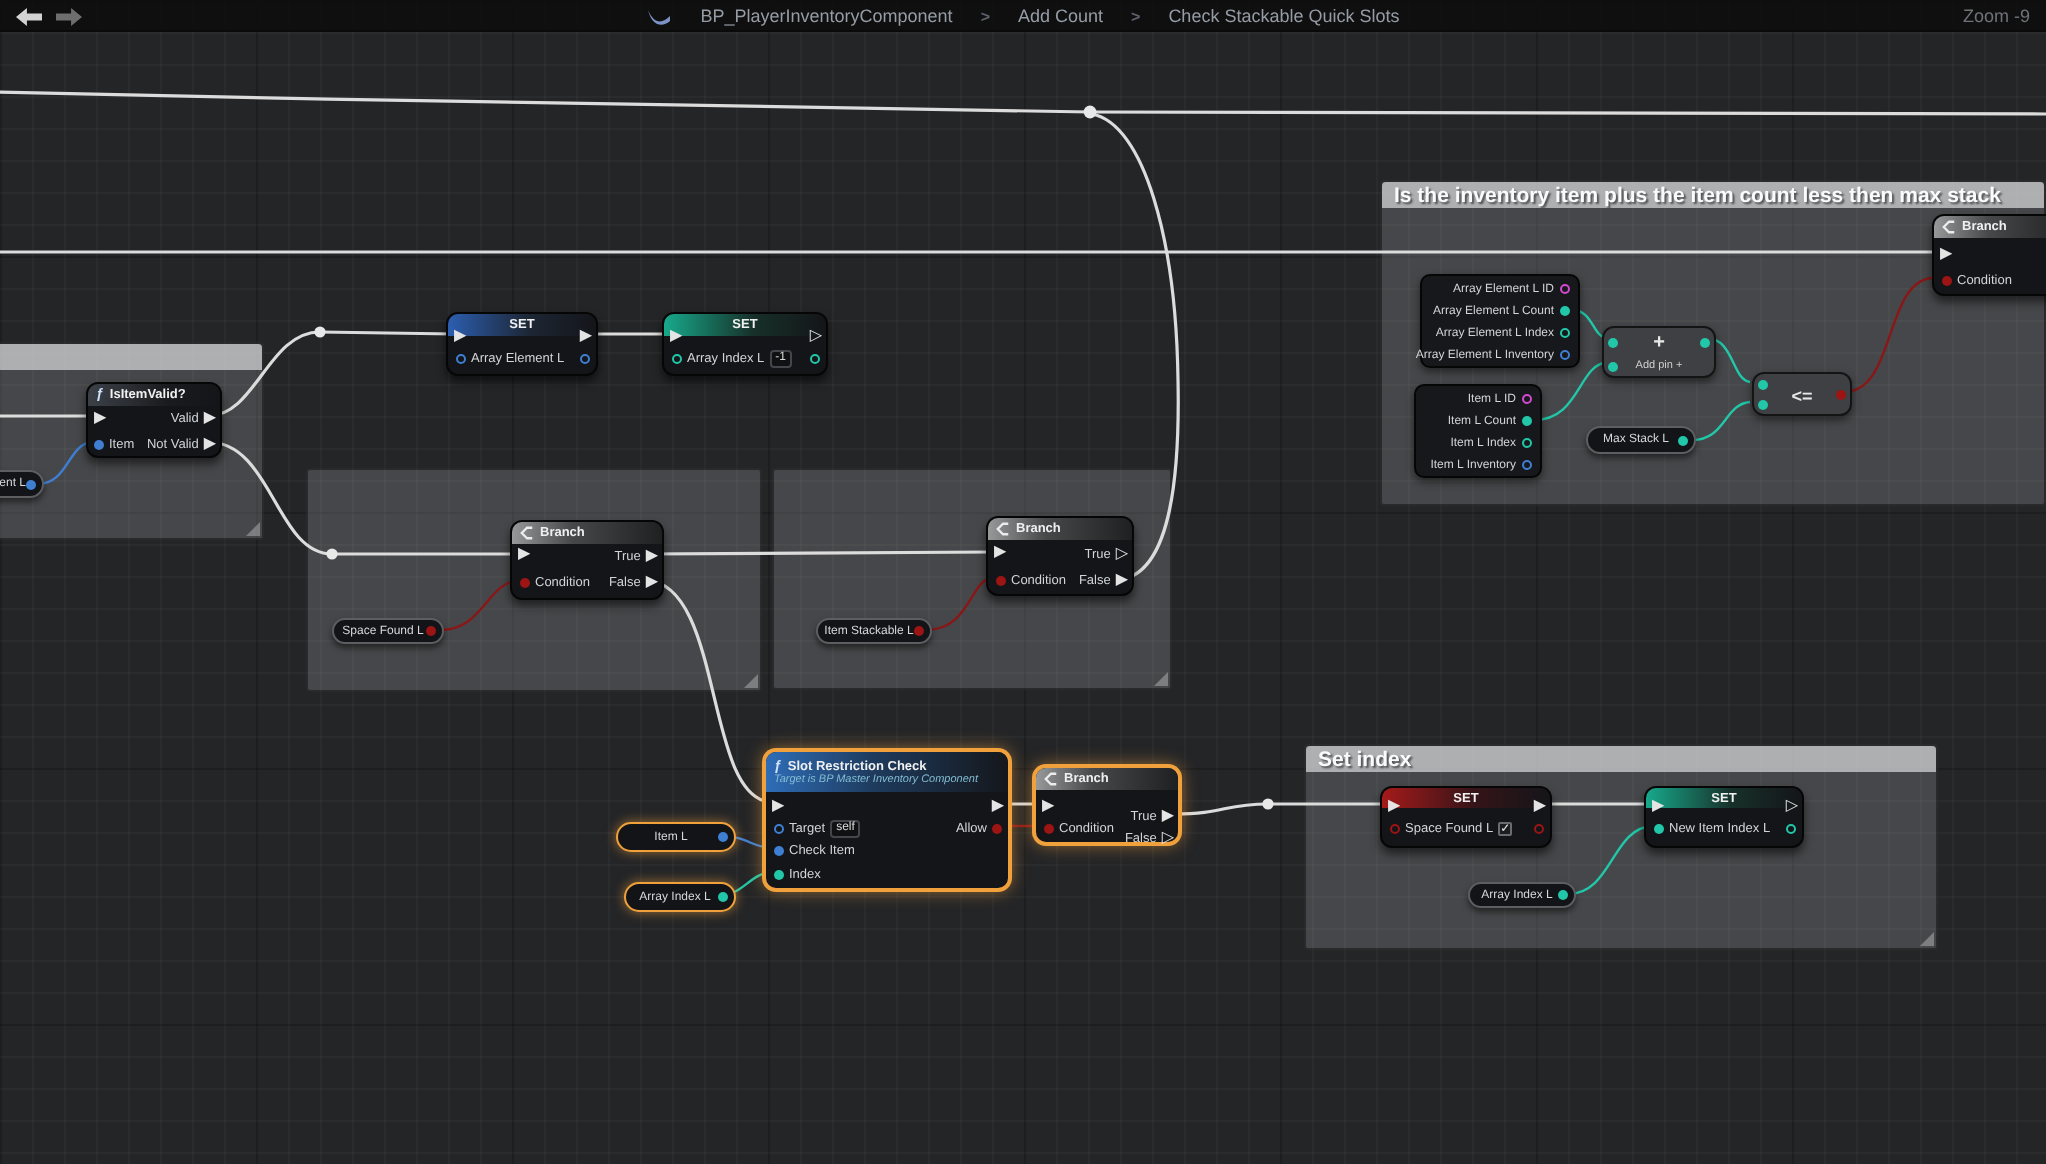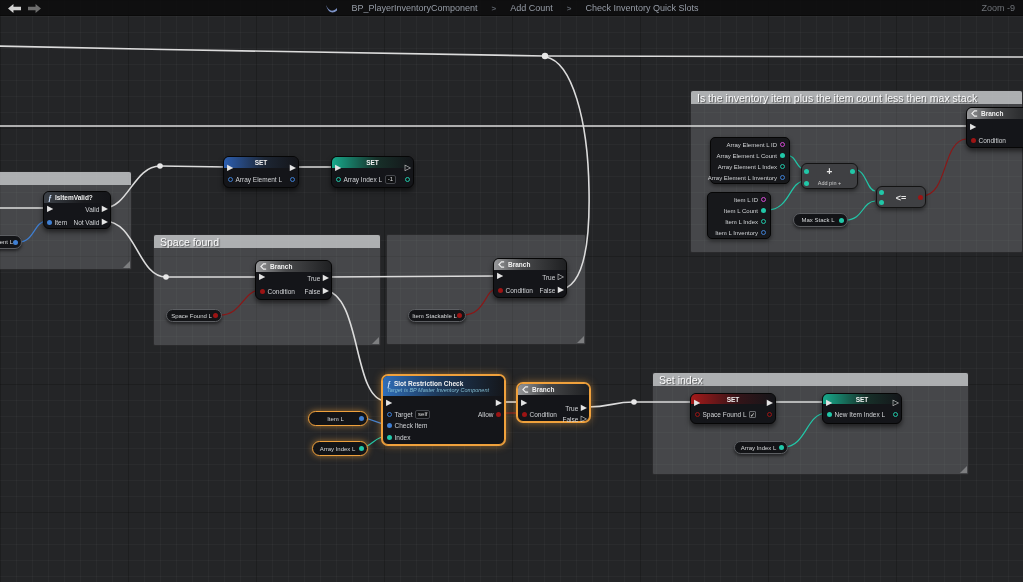--- a/index.html
+++ b/index.html
@@ -18,21 +18,21 @@
   .topbar{position:absolute;left:0;top:0;width:1023px;height:16px;background:rgba(12,13,14,0.88);z-index:10;border-bottom:1px solid #0a0a0a;}
   .nav{position:absolute;width:13px;height:9px;top:4px;}
   .nav.back{left:8px;background:#d2d2d2;clip-path:polygon(0 50%,42% 0,42% 30%,100% 30%,100% 70%,42% 70%,42% 100%);}
   .nav.fwd{left:28px;background:#6e6e6e;clip-path:polygon(100% 50%,58% 0,58% 30%,0 30%,0 70%,58% 70%,58% 100%);}
   .crumb{position:absolute;left:0;top:0;width:100%;height:16px;display:flex;align-items:center;justify-content:center;gap:14px;font-size:9px;color:#969ca6;}
   .crumb .sep{color:#5e636b;font-weight:bold;font-size:8px;}
   .zoomlbl{position:absolute;right:8px;top:3px;font-size:9px;color:#6f7378;}
   
   .comment{position:absolute;z-index:1;background:rgba(150,152,155,0.30);border:1px solid rgba(0,0,0,0.4);border-radius:2px;}
   .chead{height:13px;background:rgba(208,210,212,0.75);border-radius:2px 2px 0 0;display:flex;align-items:center;}
-  .ctitle{font-size:10.5px;font-weight:normal;color:#fbfbfc;text-shadow:1px 1px 1px rgba(0,0,0,0.55);padding:0 6px;white-space:nowrap;overflow:hidden;}
+  .ctitle{font-size:10.5px;font-weight:bold;color:#fbfbfc;text-shadow:1px 1px 1px rgba(0,0,0,0.55);padding:0 6px;white-space:nowrap;overflow:hidden;}
   .rsz{position:absolute;right:1px;bottom:1px;width:0;height:0;border-left:7px solid transparent;border-bottom:7px solid rgba(255,255,255,0.30);}
   
   #wires{position:absolute;left:0;top:0;z-index:2;}
   
   .node{position:absolute;z-index:3;background:#141519;border:1px solid #060606;border-radius:6px;box-shadow:0 3px 5px rgba(0,0,0,0.55);}
   .node.sel{border:1px solid #f0a13c;box-shadow:0 0 0 1px #f0a13c,0 0 9px rgba(240,161,60,0.65);}
   .nhead{height:11px;border-radius:5px 5px 0 0;display:flex;align-items:center;gap:3px;padding:0 4px;font-size:6.5px;font-weight:bold;color:#f0f0f0;white-space:nowrap;overflow:hidden;}
   .nhead.center{justify-content:center;}
   .h-branch{background:linear-gradient(90deg,#97989a 0%,#47484a 40%,#1f2022 100%);}
   .h-fn{background:linear-gradient(90deg,#2f6db8 0%,#1e3a5c 45%,#15171b 100%);}
@@ -69,23 +69,20 @@
 </head>
 <body>
 
 <div id="stage">
 
   <div class="comment" style="left:-40px;top:171px;width:172px;height:99px;">
     <div class="chead"></div>
     <span class="rsz"></span>
   </div>
   <div class="comment" style="left:153px;top:234px;width:228px;height:112px;">
-    <div class="chead">
-        <span class="ctitle">Space found</span>
-      </div>
     <span class="rsz"></span>
   </div>
   <div class="comment" style="left:386px;top:234px;width:200px;height:111px;">
     <span class="rsz"></span>
   </div>
   <div class="comment" style="left:690px;top:90px;width:333px;height:163px;">
     <div class="chead">
         <span class="ctitle">Is the inventory item plus the item count less then max stack</span>
       </div>
   </div>
@@ -451,18 +448,18 @@
     <span class="nav back"></span>
     <span class="nav fwd"></span>
     <div class="crumb">
       <svg width="13" height="11" viewBox="0 0 13 11">
           <path d="M1 2 C4 9 8 9 12 5 L12 7.5 C8 11 3 10 1 2 Z" fill="#7d93c8"></path>
         </svg>
       <span>BP_PlayerInventoryComponent</span>
       <span class="sep">&gt;</span>
       <span>Add Count</span>
       <span class="sep">&gt;</span>
-      <span>Check Inventory Quick Slots</span>
+      <span>Check Stackable Quick Slots</span>
     </div>
     <span class="zoomlbl">Zoom -9</span>
   </div>
 
 </div>
 
 </body></html>

